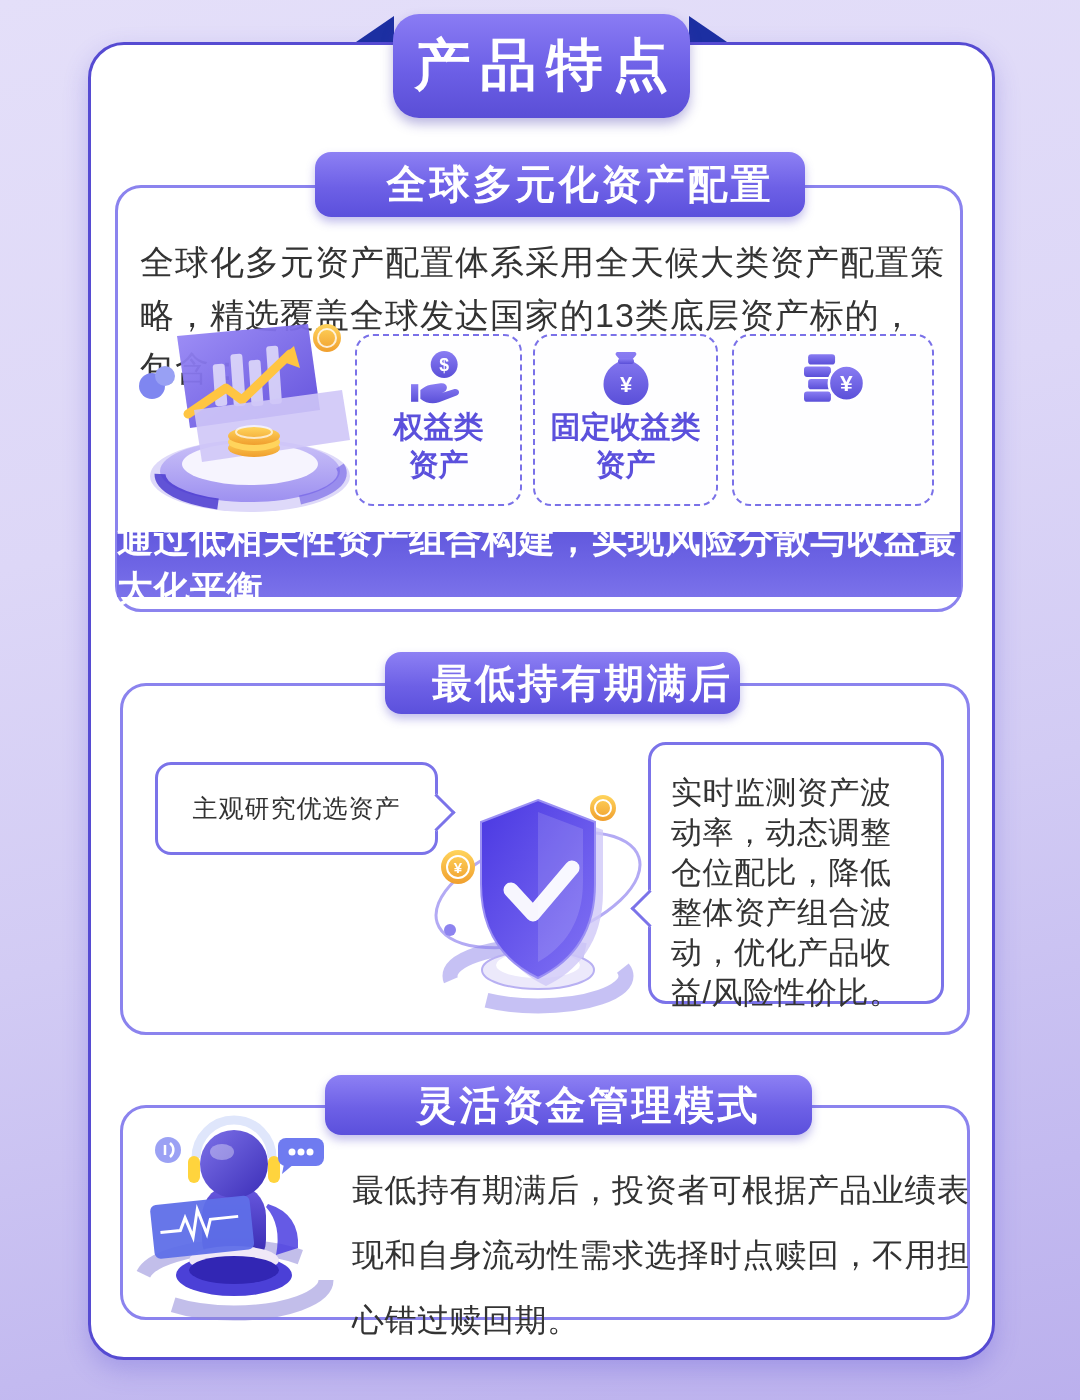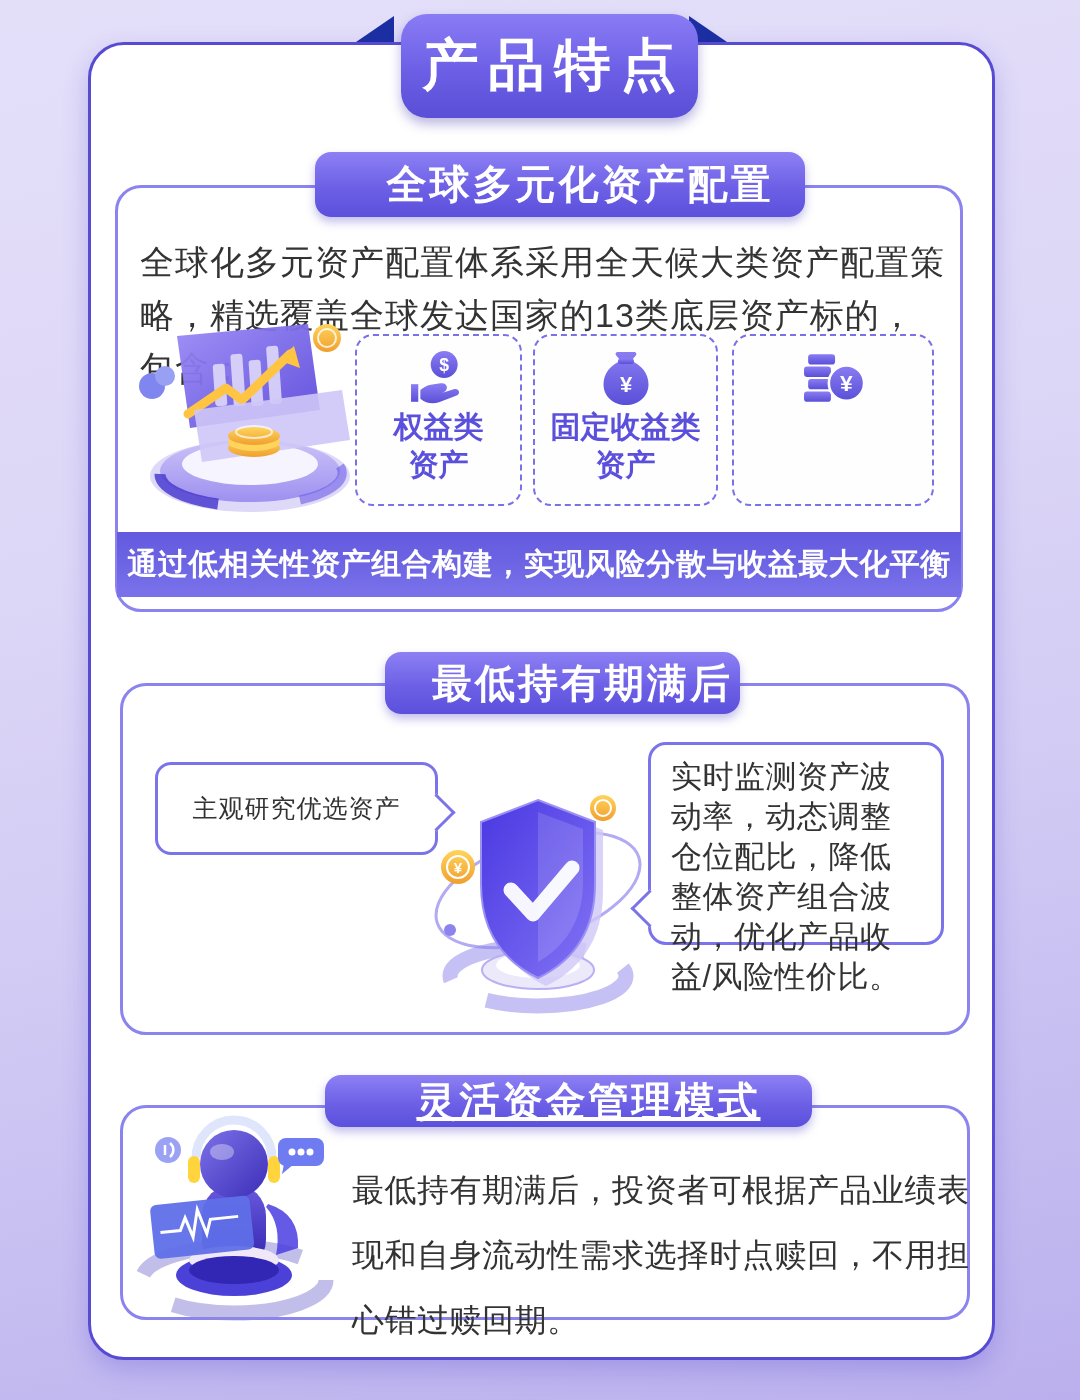--- a/index.html
+++ b/index.html
@@ -15,33 +15,33 @@
   }
   
   .fold{position:absolute;width:38px;height:26px;background:#1c2fa2;top:16px;}
   .fold-left{left:356px;clip-path:polygon(100% 0,100% 100%,0 100%);}
   .fold-right{left:689px;clip-path:polygon(0 0,100% 100%,0 100%);}
   .ribbon{
     position:absolute;left:393px;top:14px;width:297px;height:104px;
     background:linear-gradient(180deg,#8a7cf4 0%,#6c5fe6 55%,#5a4ed6 100%);
     border-radius:26px;display:flex;align-items:center;justify-content:center;
     color:#fff;font-size:56px;font-weight:bold;letter-spacing:10px;
-    text-indent:10px;box-shadow:0 6px 12px rgba(60,48,170,.35);margin-left:8px;
+    text-indent:10px;box-shadow:0 6px 12px rgba(60,48,170,.35);
   }
   
   .tab{
     position:absolute;background:linear-gradient(180deg,#8d80f4 0%,#6d60e6 55%,#5b50dc 100%);
     border-radius:16px;display:flex;align-items:center;justify-content:center;
     color:#fff;font-weight:bold;font-size:40px;letter-spacing:3px;z-index:5;
     box-shadow:0 5px 10px rgba(80,68,200,.35);
     padding-left:40px;
   }
   .tab1{left:315px;top:152px;width:450px;height:65px;}
   .tab2{left:385px;top:652px;width:315px;height:62px;}
-  .tab3{left:325px;top:1075px;width:447px;height:52px;text-decoration:underline;}
+  .tab3{left:325px;top:1075px;width:447px;height:60px;}
   
   .card{
     position:absolute;background:#fff;border:3px solid #8b83ee;border-radius:26px;
     box-sizing:border-box;
   }
   .card1{left:115px;top:185px;width:848px;height:427px;}
   .card2{left:120px;top:683px;width:850px;height:352px;}
   .card3{left:120px;top:1105px;width:850px;height:215px;}
   .para{position:absolute;color:#333;font-weight:500;}
   .para1{left:140px;top:236px;width:806px;font-size:34px;line-height:53px;letter-spacing:1px;}
@@ -53,35 +53,35 @@
     align-items:center;justify-content:flex-start;padding-top:14px;
   }
   .abox1{left:355px;width:167px;}
   .abox2{left:533px;width:185px;}
   .abox3{left:732px;width:202px;}
   .abox-label{color:#5b50dc;font-weight:bold;font-size:30px;line-height:38px;text-align:center;}
   
   .banner{
     position:absolute;left:117px;top:532px;width:844px;height:65px;
     background:linear-gradient(180deg,#6259de 0%,#6f66e5 55%,#7b72ea 100%);
-    color:#fff;font-size:30px;font-weight:600;display:flex;align-items:center;
+    color:#fff;font-size:36px;font-weight:600;display:flex;align-items:center;
     justify-content:center;letter-spacing:.5px;z-index:4;
   }
   
   .bubble{
     position:absolute;background:#fff;border:3.5px solid #7b73e9;box-sizing:border-box;
     color:#333;font-weight:500;z-index:4;
   }
   .bubble-left{
     left:155px;top:762px;width:283px;height:93px;border-radius:16px;
     display:flex;align-items:center;justify-content:center;font-size:25px;letter-spacing:1px;
   }
   .bubble-right{
-    left:648px;top:742px;width:296px;height:203px;border-radius:18px;
-    padding:12px 20px;font-size:31px;line-height:40px;letter-spacing:.5px;
+    left:648px;top:742px;width:296px;height:262px;border-radius:18px;
+    padding:28px 20px;font-size:31px;line-height:40px;letter-spacing:.5px;
   }
   .tail{position:absolute;width:24px;height:24px;background:#fff;}
   .tail-r{right:-15px;top:34px;border-right:3.5px solid #7b73e9;border-top:3.5px solid #7b73e9;transform:rotate(45deg);}
   .tail-l{left:-15px;top:150px;border-left:3.5px solid #7b73e9;border-bottom:3.5px solid #7b73e9;transform:rotate(45deg);}
   .illu{position:absolute;z-index:3;}
   .illu1{left:122px;top:316px;width:256px;height:204px;}
   .illu2{left:420px;top:772px;width:235px;height:252px;}
   .illu3{left:128px;top:1112px;width:218px;height:212px;}
 </style>
 </head>

